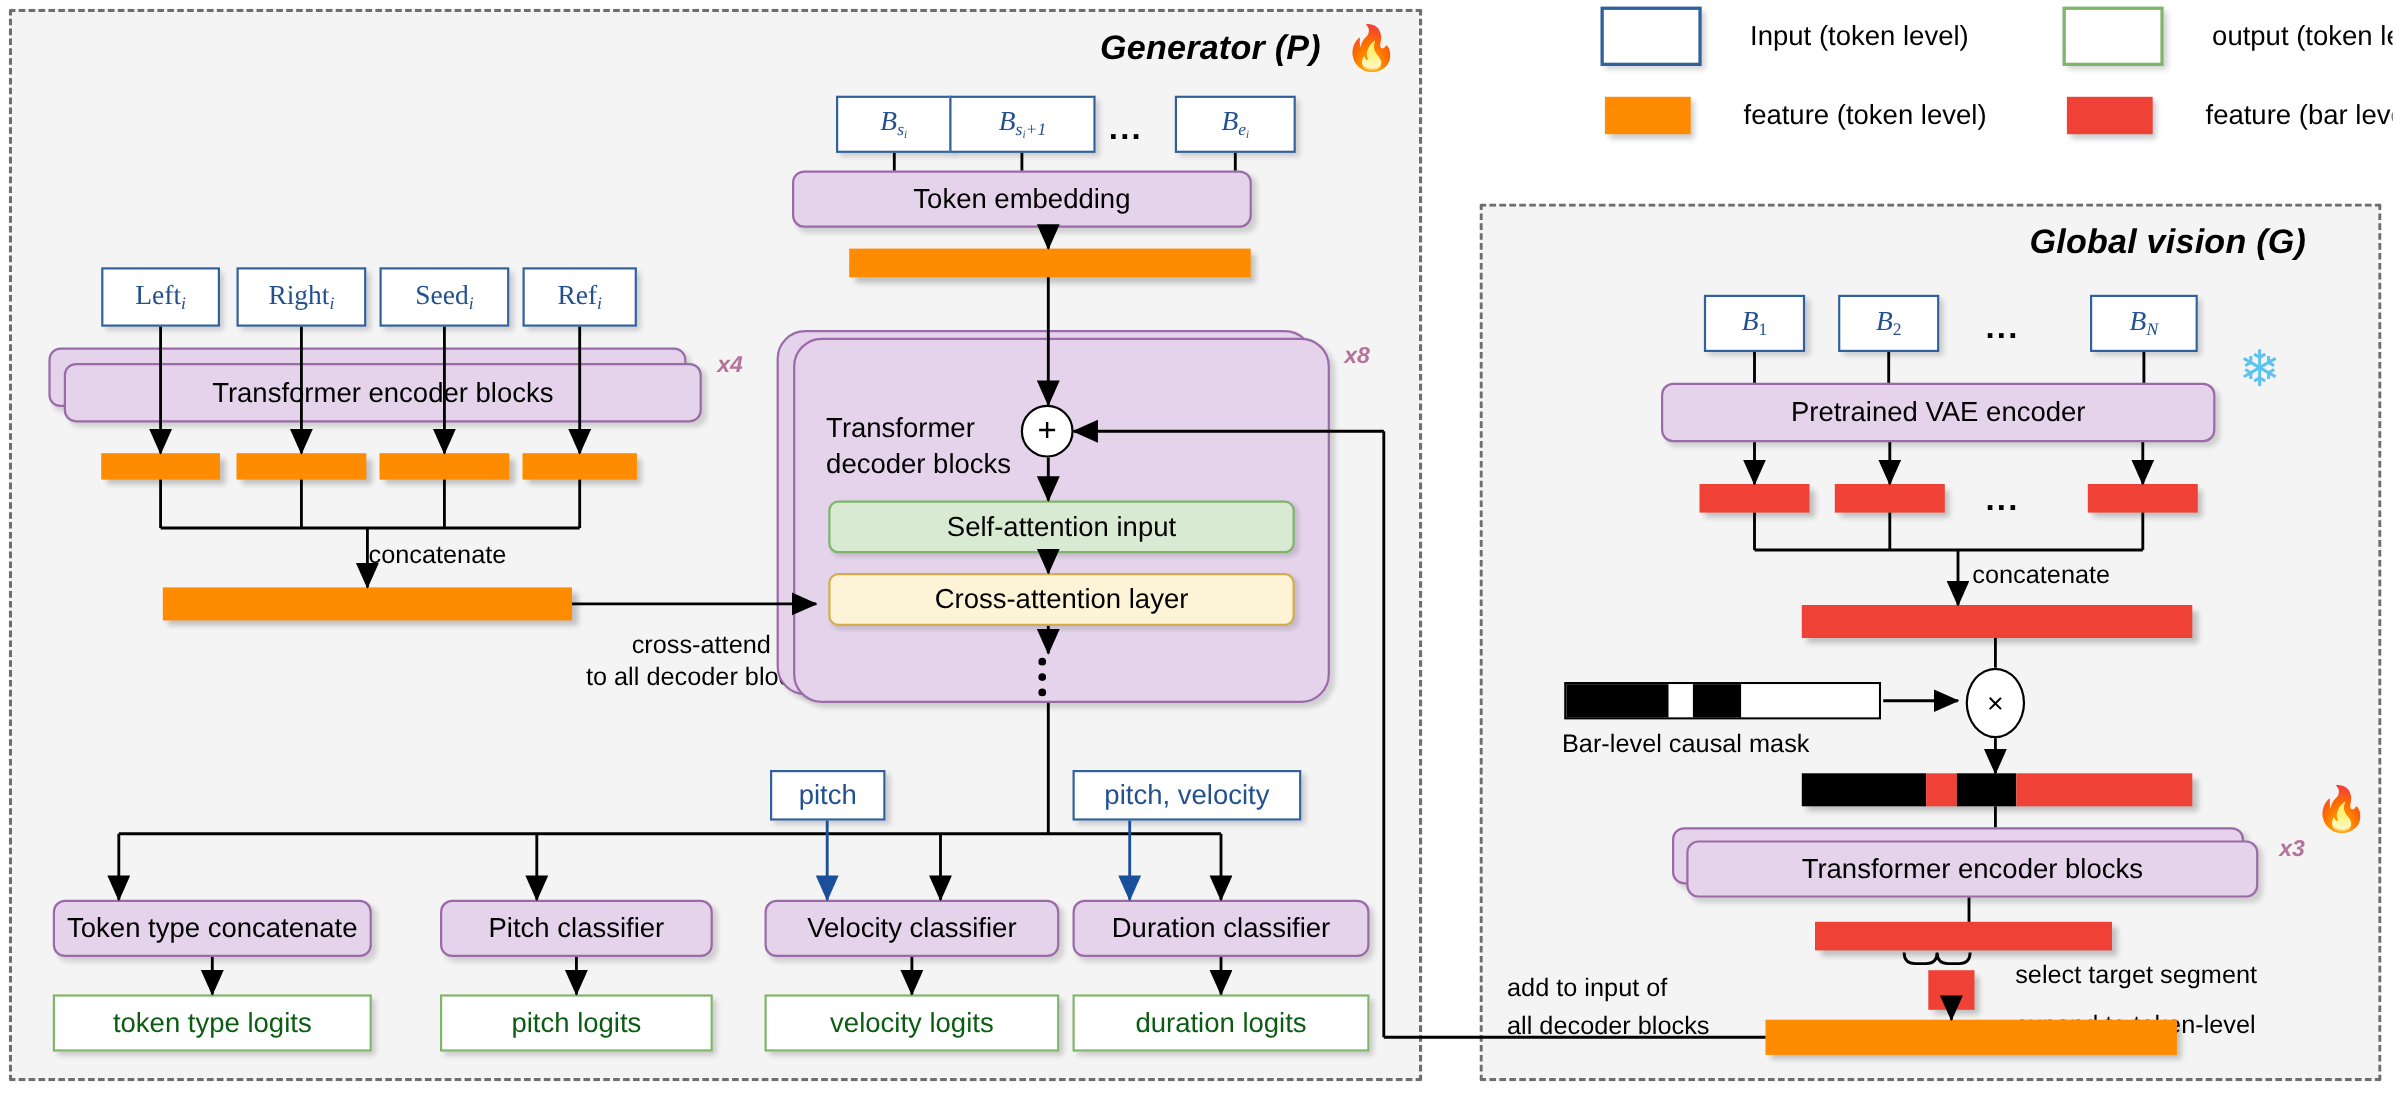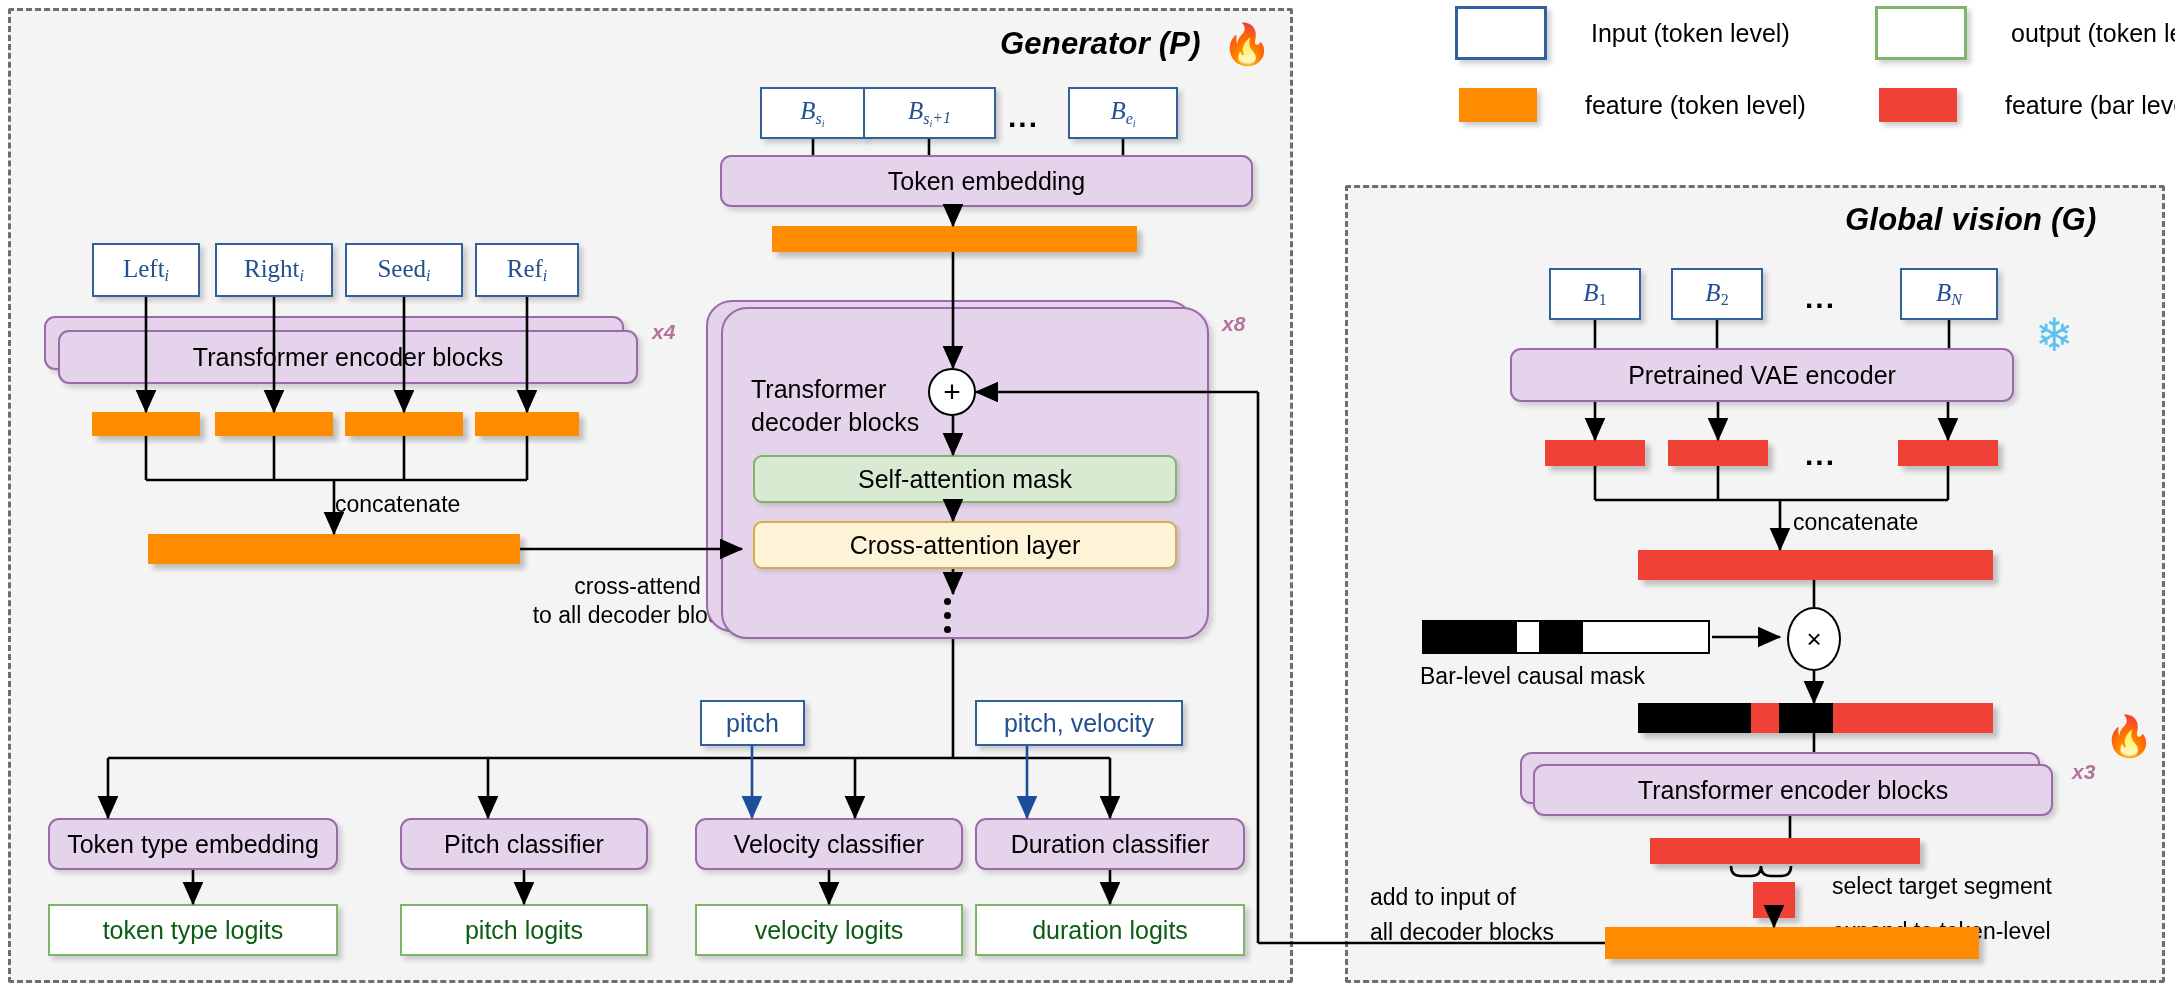--- a/index.html
+++ b/index.html
@@ -97,21 +97,21 @@
   <span><i>B</i><span class="sub"><i>s<span class="sub2"><i>i</i></span></i></span></span>
 </div>
 <div class="abs io-box math" style="left:863px;top:87px;width:133px;height:52px;">
   <span><i>B</i><span class="sub"><i>s<span class="sub2"><i>i</i></span></i>+1</span></span>
 </div>
 <div class="abs dots" style="left:1008px;top:100px;">...</div>
 <div class="abs io-box math" style="left:1068px;top:87px;width:110px;height:52px;">
   <span><i>B</i><span class="sub"><i>e<span class="sub2"><i>i</i></span></i></span></span>
 </div>
 
-<div class="abs proc" style="left:720px;top:155px;width:533px;height:52px;">Token embedding</div>
+<div class="abs proc" style="left:720px;top:155px;width:418px;height:52px;">Token embedding</div>
 
 <div class="abs feat-tok" style="left:772px;top:226px;width:365px;height:26px;"></div>
 
 <div class="abs io-box math" style="left:92px;top:243px;width:108px;height:54px;">
   <span>Left<span class="sub"><i>i</i></span></span>
 </div>
 <div class="abs io-box math" style="left:215px;top:243px;width:118px;height:54px;">
   <span>Right<span class="sub"><i>i</i></span></span>
 </div>
 <div class="abs io-box math" style="left:345px;top:243px;width:118px;height:54px;">
@@ -147,33 +147,33 @@
   </div>
 </div>
 <div class="abs multiplier" style="left:1222px;top:312px;">x8</div>
 
 <div class="abs" style="left:928px;top:368px;width:48px;height:48px;border-radius:50%;
             background:#fff;border:2.5px solid #000;display:flex;
             align-items:center;justify-content:center;">
   <span style="font-size:30px;line-height:1;">+</span>
 </div>
 
-<div class="abs selfatt" style="left:753px;top:455px;width:424px;height:48px;">Self-attention mask</div>
+<div class="abs selfatt" style="left:753px;top:455px;width:424px;height:48px;">Self-attention input</div>
 <div class="abs crossatt" style="left:753px;top:521px;width:424px;height:48px;">Cross-attention layer</div>
 
 <div class="abs" style="left:944px;top:598px;font-size:34px;line-height:.6;color:#000;">
   <div style="width:7px;height:7px;background:#000;border-radius:50%;margin:0 0 7px 0;"></div>
   <div style="width:7px;height:7px;background:#000;border-radius:50%;margin:0 0 7px 0;"></div>
   <div style="width:7px;height:7px;background:#000;border-radius:50%;"></div>
 </div>
 
 <div class="abs io-box" style="left:700px;top:700px;width:105px;height:46px;font-size:25px;">pitch</div>
 <div class="abs io-box" style="left:975px;top:700px;width:208px;height:46px;font-size:25px;">pitch, velocity</div>
 
-<div class="abs proc" style="left:48px;top:818px;width:290px;height:52px;">Token type embedding</div>
+<div class="abs proc" style="left:48px;top:818px;width:290px;height:52px;">Token type concatenate</div>
 <div class="abs proc" style="left:400px;top:818px;width:248px;height:52px;">Pitch classifier</div>
 <div class="abs proc" style="left:695px;top:818px;width:268px;height:52px;">Velocity classifier</div>
 <div class="abs proc" style="left:975px;top:818px;width:270px;height:52px;">Duration classifier</div>
 
 <div class="abs out-box" style="left:48px;top:904px;width:290px;height:52px;">token type logits</div>
 <div class="abs out-box" style="left:400px;top:904px;width:248px;height:52px;">pitch logits</div>
 <div class="abs out-box" style="left:695px;top:904px;width:268px;height:52px;">velocity logits</div>
 <div class="abs out-box" style="left:975px;top:904px;width:270px;height:52px;">duration logits</div>
 
 <div class="abs panel" style="left:1345px;top:185px;width:820px;height:798px;"></div>

